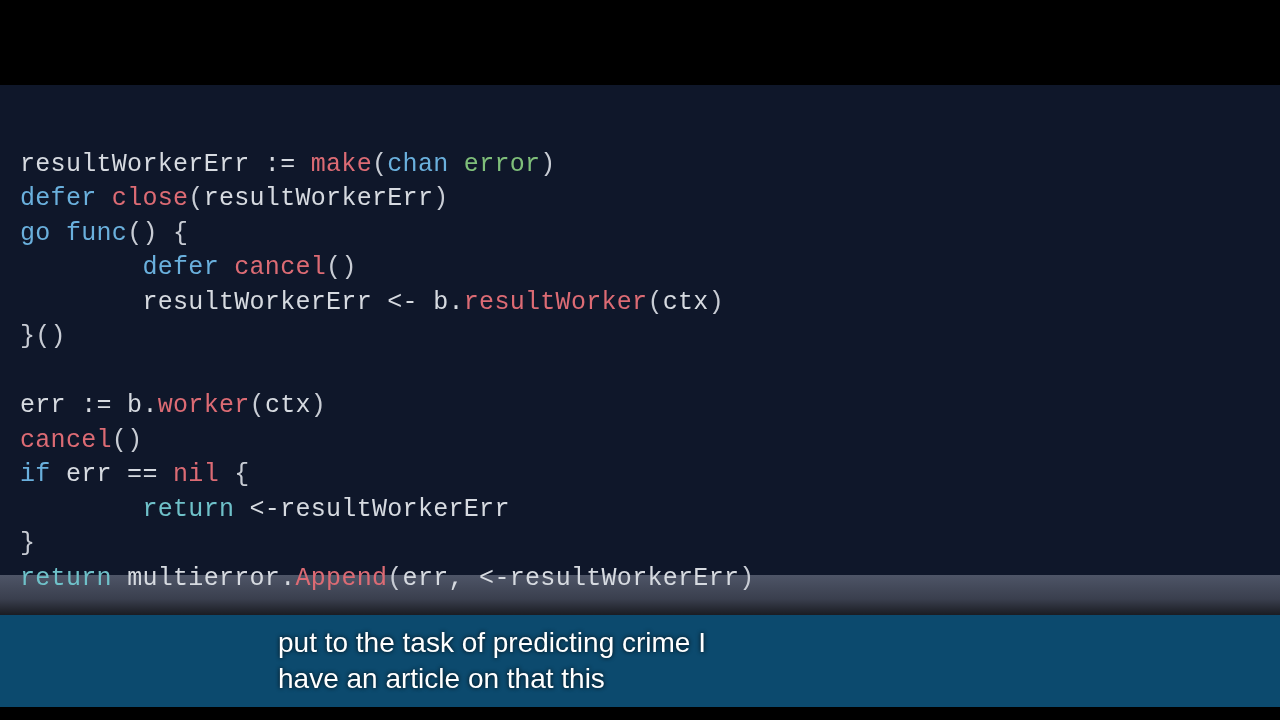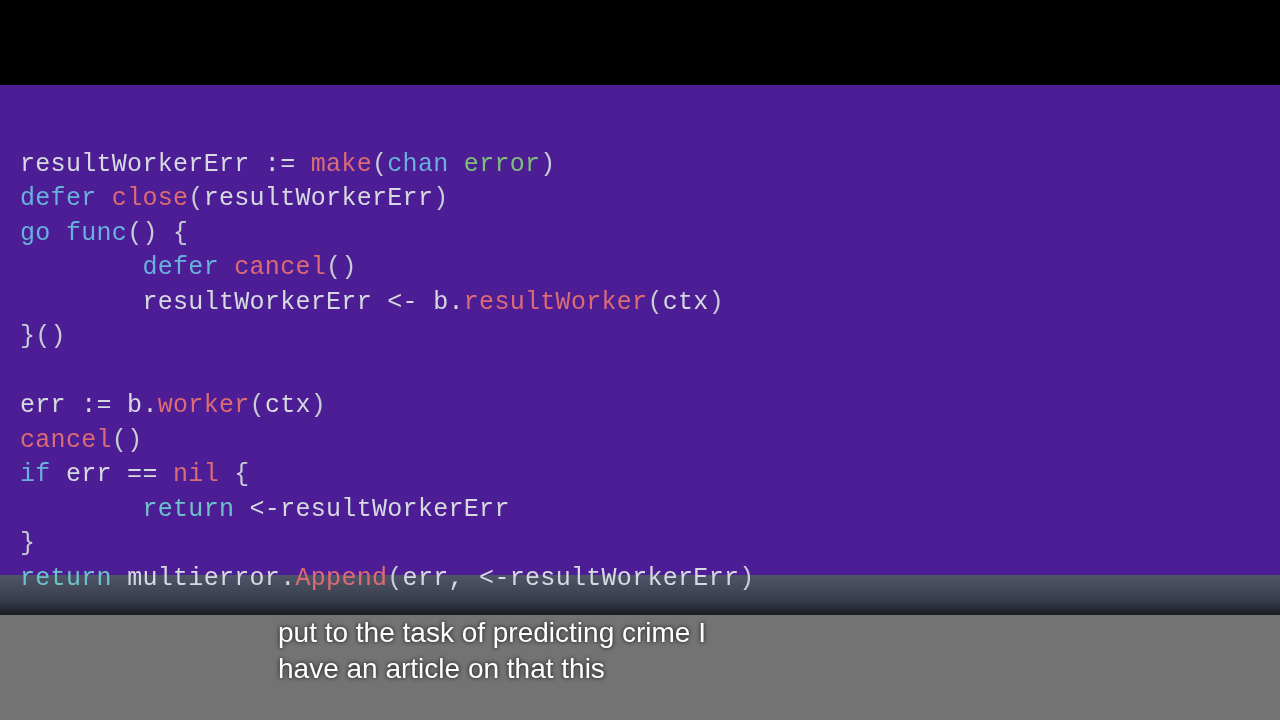--- a/index.html
+++ b/index.html
@@ -8,43 +8,44 @@
     height: 720px;
     background: #000;
     overflow: hidden;
     font-family: "SF Mono", "Menlo", "Consolas", "Liberation Mono", monospace;
   }
   .black-top {
     height: 85px;
     background: #000;
   }
   .code-area {
-    background: #4c1d95;
+    background: #0f172a;
     height: 490px;
     padding: 28px 20px;
     font-size: 25px;
     line-height: 1.38;
     color: #d6dae0;
     white-space: pre;
     letter-spacing: 0.3px;
   }
   .tk-white  { color: #d6dae0; }
   .tk-red    { color: #dc6b74; }
   .tk-blue   { color: #6ab0dd; }
   .tk-cyan   { color: #6fc1c9; }
   .tk-green  { color: #7fbf7a; }
   .tk-paren  { color: #c8ccd4; }
   .fade-strip {
     height: 40px;
     background: linear-gradient(#4e5567 0%, #3a3f4e 60%, #1a1c22 100%);
   }
   .black-bottom {
-    height: 105px;
-    background: #737373;
+    height: 92px;
+    background: #0c4a6e;
     display: flex;
+    align-items: center;
     padding-left: 278px;
   }
   .subtitle {
     font-family: Arial, Helvetica, sans-serif;
     color: #ffffff;
     font-size: 28px;
     line-height: 1.3;
     text-shadow: 0 0 4px rgba(0,0,0,0.9);
     white-space: pre-line;
   }

